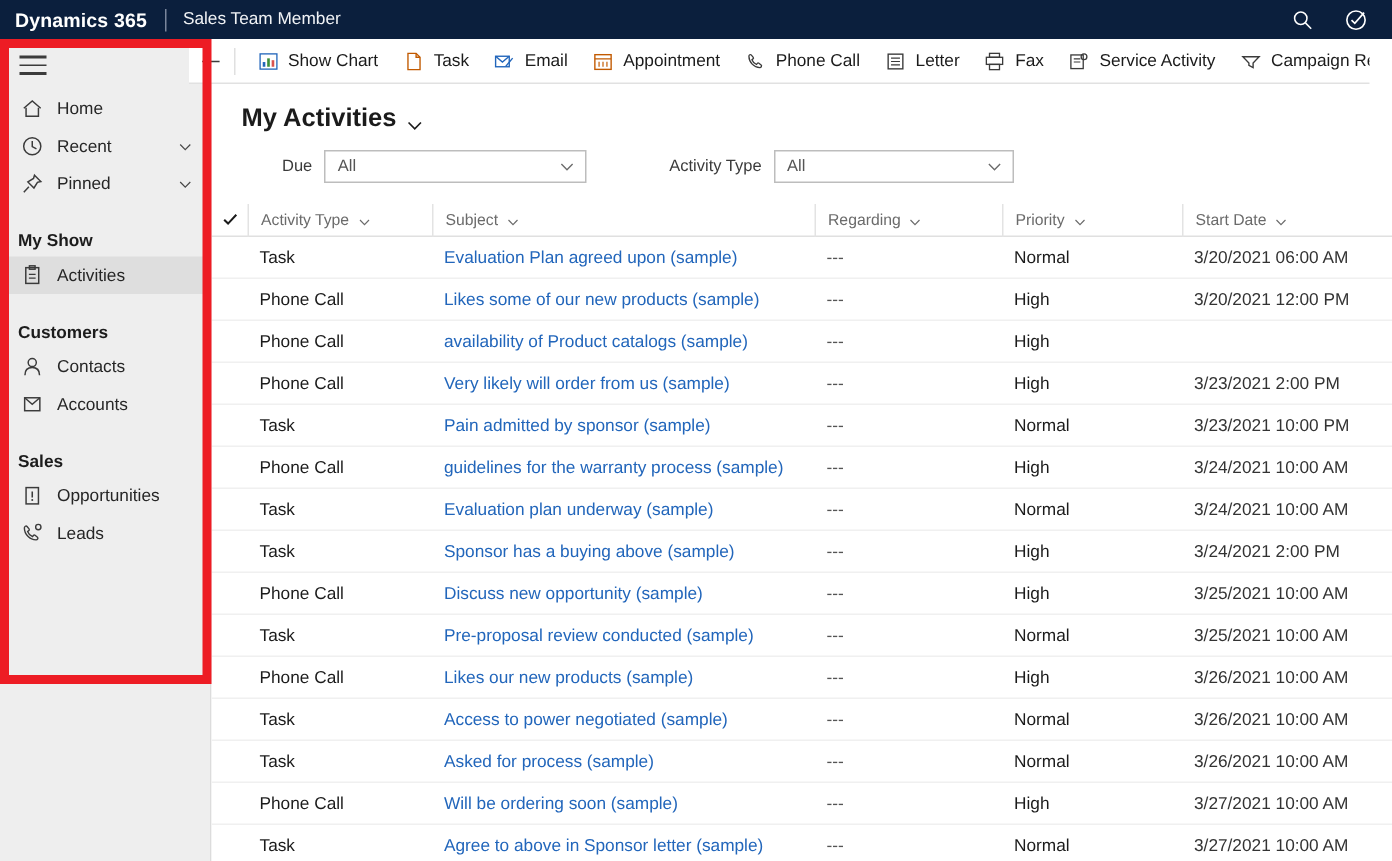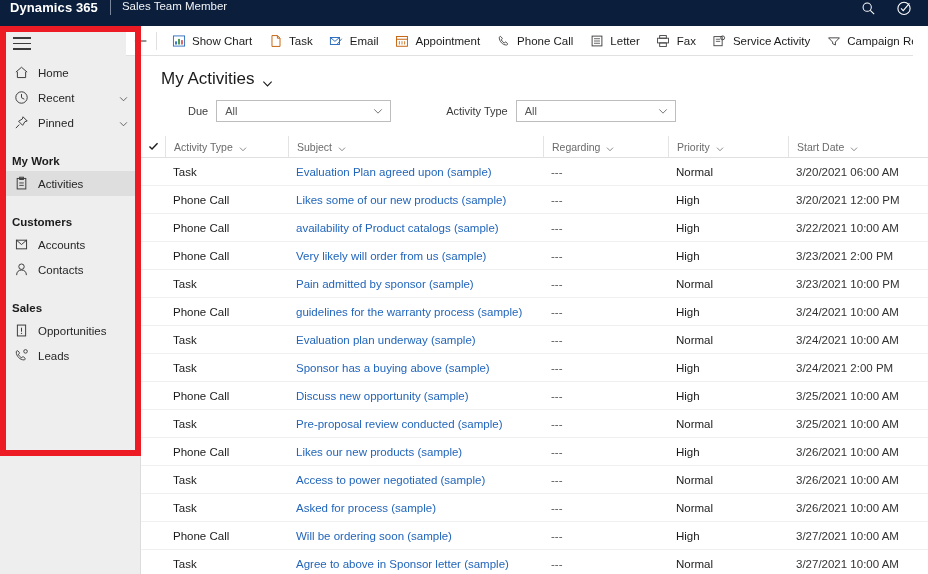--- a/index.html
+++ b/index.html
@@ -14,21 +14,21 @@
   #app {
     position: relative;
     width: 928px; height: 574px;
   }
 
   
   .topbar {
     position: absolute; top: 0; left: 0;
     width: 928px; height: 26px;
     background: #0b1f3d;
-    display: flex; align-items: flex-start;
+    display: flex; align-items: center;
     color: #ffffff;
   }
   .brand {
     font-size: 13px; font-weight: bold;
     padding-left: 10px; letter-spacing: .1px;
     white-space: nowrap;
   }
   .brand-sep {
     width: 1px; height: 15px;
     background: #7a869c;
@@ -119,21 +119,21 @@
   
   .content {
     position: absolute; top: 56px; left: 141px;
     width: 787px; height: 518px;
     background: #ffffff;
     overflow: hidden;
   }
   .view-title {
     display: flex; align-items: center;
     padding: 13px 0 0 20px;
-    font-size: 17px; font-weight: normal;
+    font-size: 17px; font-weight: bold;
     color: #1b1b1b;
   }
   .view-title .chev { margin-left: 7px; width: 11px; height: 11px; }
 
   .filters {
     display: flex; align-items: center;
     padding: 11px 0 0 20px;
     font-size: 11px; color: #3b3b3b;
   }
   .filter-label { margin-right: 8px; white-space: nowrap; padding-left: 27px; }
@@ -278,56 +278,56 @@
       <span class="nav-label">Pinned</span>
       <span class="chev">
         <svg width="9" height="9" viewBox="0 0 12 12">
           <polyline points="1.5,3.8 6,8.4 10.5,3.8" fill="none" stroke="#4a4a4a" stroke-width="1.1"></polyline>
         </svg>
       </span>
     </div>
 
     <div class="gap-md"></div>
 
-    <div class="nav-group">My Work</div>
+    <div class="nav-group">My Show</div>
 
     <div class="nav-item selected">
       <span class="nav-icon">
         <svg width="15" height="15" viewBox="0 0 16 16">
           <rect x="3.4" y="2.6" width="9.2" height="11.2" fill="none" stroke="#3b3b3b" stroke-width="1.05"></rect>
           <rect x="6" y="1.3" width="4" height="2.4" fill="none" stroke="#3b3b3b" stroke-width="1.05"></rect>
           <line x1="5.6" y1="7.4" x2="10.4" y2="7.4" stroke="#3b3b3b" stroke-width="0.95"></line>
           <line x1="5.6" y1="10" x2="10.4" y2="10" stroke="#3b3b3b" stroke-width="0.95"></line>
         </svg>
       </span>
       <span class="nav-label">Activities</span>
     </div>
 
     <div class="gap-md"></div>
 
     <div class="nav-group">Customers</div>
 
     <div class="nav-item">
       <span class="nav-icon">
         <svg width="15" height="15" viewBox="0 0 16 16">
-          <rect x="2.6" y="3.4" width="10.8" height="9.2" fill="none" stroke="#3b3b3b" stroke-width="1.05"></rect>
-          <path d="M2.6 3.4 L8 8 L13.4 3.4" fill="none" stroke="#3b3b3b" stroke-width="1.05"></path>
-        </svg>
-      </span>
-      <span class="nav-label">Accounts</span>
+          <circle cx="8" cy="5" r="2.9" fill="none" stroke="#3b3b3b" stroke-width="1.05"></circle>
+          <path d="M2.8 14 C2.8 10.2 5.1 8.6 8 8.6 C10.9 8.6 13.2 10.2 13.2 14" fill="none" stroke="#3b3b3b" stroke-width="1.05"></path>
+        </svg>
+      </span>
+      <span class="nav-label">Contacts</span>
     </div>
 
     <div class="nav-item">
       <span class="nav-icon">
         <svg width="15" height="15" viewBox="0 0 16 16">
-          <circle cx="8" cy="5" r="2.9" fill="none" stroke="#3b3b3b" stroke-width="1.05"></circle>
-          <path d="M2.8 14 C2.8 10.2 5.1 8.6 8 8.6 C10.9 8.6 13.2 10.2 13.2 14" fill="none" stroke="#3b3b3b" stroke-width="1.05"></path>
-        </svg>
-      </span>
-      <span class="nav-label">Contacts</span>
+          <rect x="2.6" y="3.4" width="10.8" height="9.2" fill="none" stroke="#3b3b3b" stroke-width="1.05"></rect>
+          <path d="M2.6 3.4 L8 8 L13.4 3.4" fill="none" stroke="#3b3b3b" stroke-width="1.05"></path>
+        </svg>
+      </span>
+      <span class="nav-label">Accounts</span>
     </div>
 
     <div class="gap-md"></div>
 
     <div class="nav-group">Sales</div>
 
     <div class="nav-item">
       <span class="nav-icon">
         <svg width="15" height="15" viewBox="0 0 16 16">
           <rect x="3.6" y="2.2" width="8.8" height="11.6" fill="none" stroke="#3b3b3b" stroke-width="1.05"></rect>
@@ -587,23 +587,20 @@
             </div>
             <div class="td c-subj">
               <span>availability of Product catalogs (sample)</span>
             </div>
             <div class="td c-reg">
               <span>---</span>
             </div>
             <div class="td c-prio">
               <span>High</span>
             </div>
-            <div class="td c-date">
-              <span>3/22/2021 10:00 AM</span>
-            </div>
           </div>
           <div class="grid-row">
             <div class="chk-col"></div>
             <div class="td c-type">
               <span>Phone Call</span>
             </div>
             <div class="td c-subj">
               <span>Very likely will order from us (sample)</span>
             </div>
             <div class="td c-reg">

